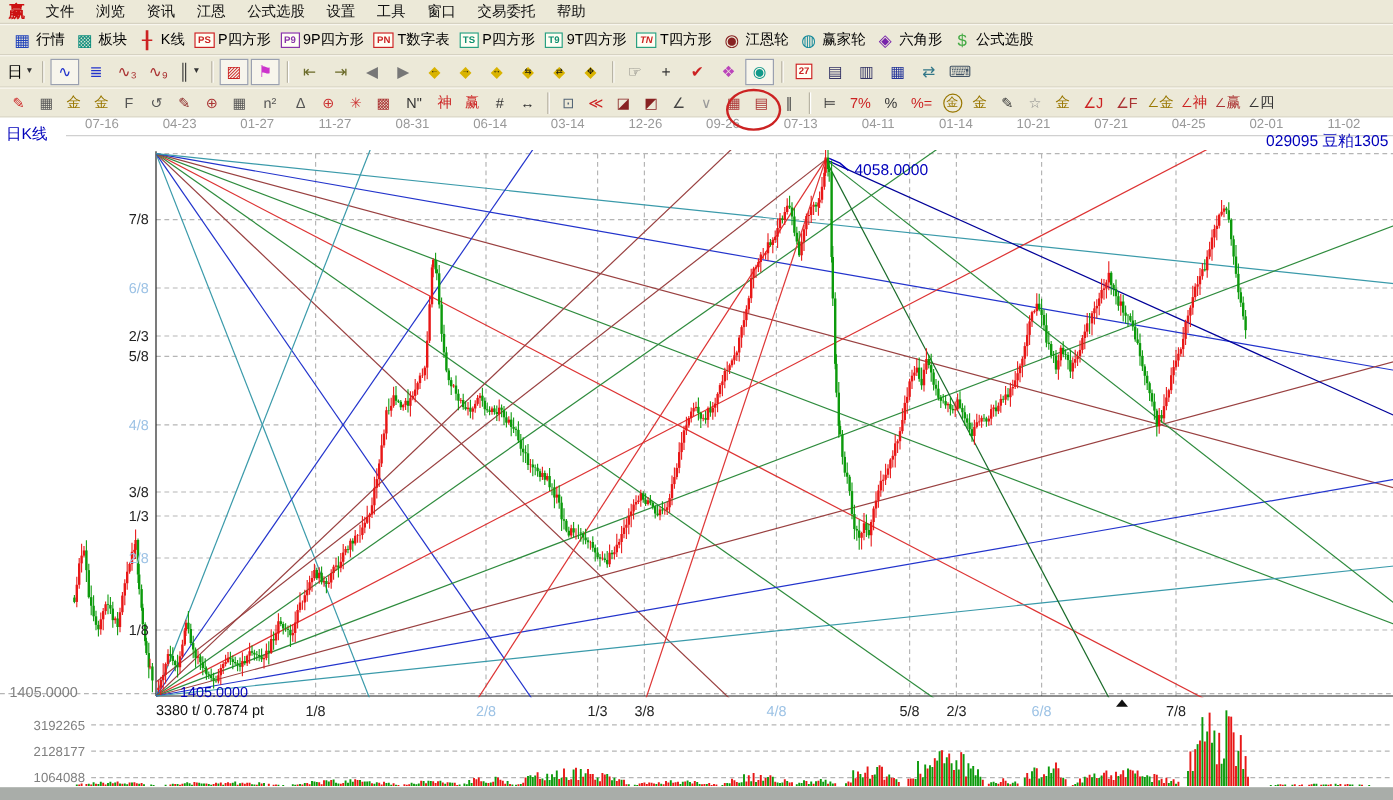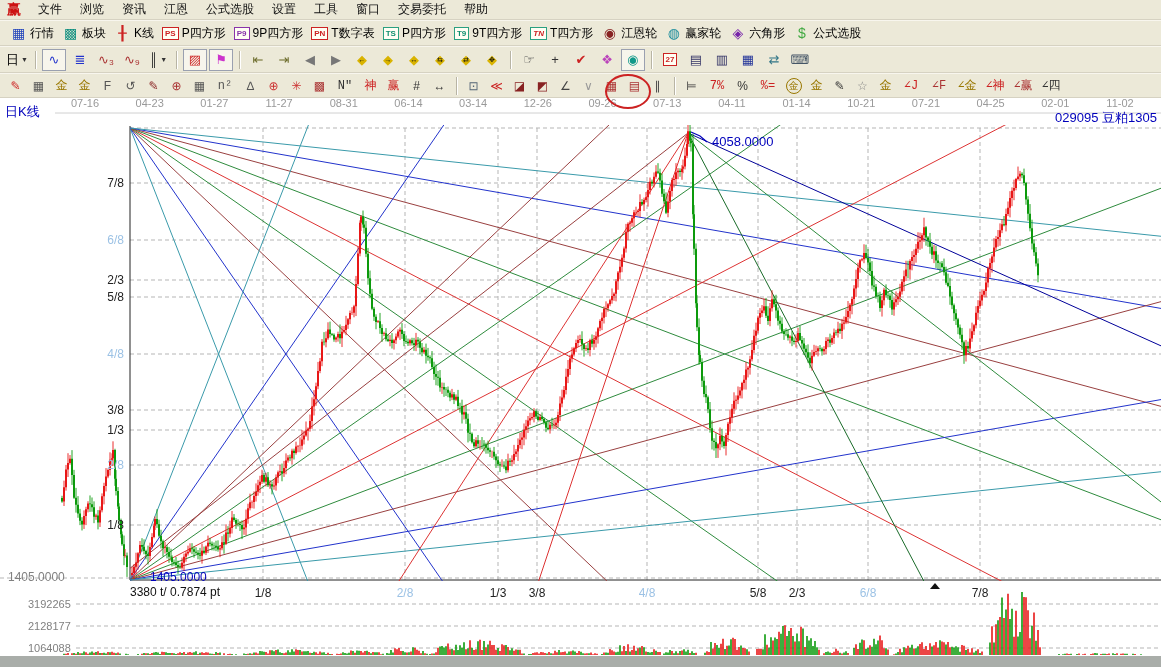--- a/index.html
+++ b/index.html
@@ -20,21 +20,21 @@
   .badge{font-size:8px;font-weight:bold;border:1px solid;padding:0 2px;height:11px;line-height:11px;
          margin-right:3px;background:#fffef4;}
   .sep{width:1px;height:18px;background:#b8b4a4;box-shadow:1px 0 0 #fff;margin:0 5px;flex:0 0 1px;}
   .btn{width:22px;height:20px;display:inline-flex;align-items:center;justify-content:center;
        font-size:13px;border:1px solid transparent;margin:0 1px;position:relative;cursor:default;}
   .btn.pressed{background:#f7f5ec;border:1px solid #9aa0b0;}
   .btn .dd{font-size:7px;color:#333;margin-left:2px;}
   .btn .sub{position:absolute;font-size:7px;color:#111;left:50%;top:50%;transform:translate(-50%,-55%);}
   .drawbtn{width:21px;height:19px;display:inline-flex;align-items:center;justify-content:center;
            font-size:12px;margin:0 1px;cursor:default;}
-  .drawbtn.wide{width:26px;font-family:Liberation Mono, monospace;}
+  .drawbtn.wide{width:26px;}
   .circle-badge{border:1px solid #997700;border-radius:50%;width:14px;height:14px;line-height:14px;
                 text-align:center;font-size:10px;}
   
   #chart-wrap{position:absolute;top:98px;left:0;width:1161px;height:569px;background:#fff;}
   #chart-svg{position:absolute;top:0;left:0;}
   .flt{position:absolute;font-size:13px;color:#0000bb;z-index:5;}
   #annotation-circle{position:absolute;left:605px;top:74px;width:42px;height:31px;
       border:2px solid #cc2222;border-radius:50%;z-index:30;pointer-events:none;background:transparent;}
 </style>
 </head>

